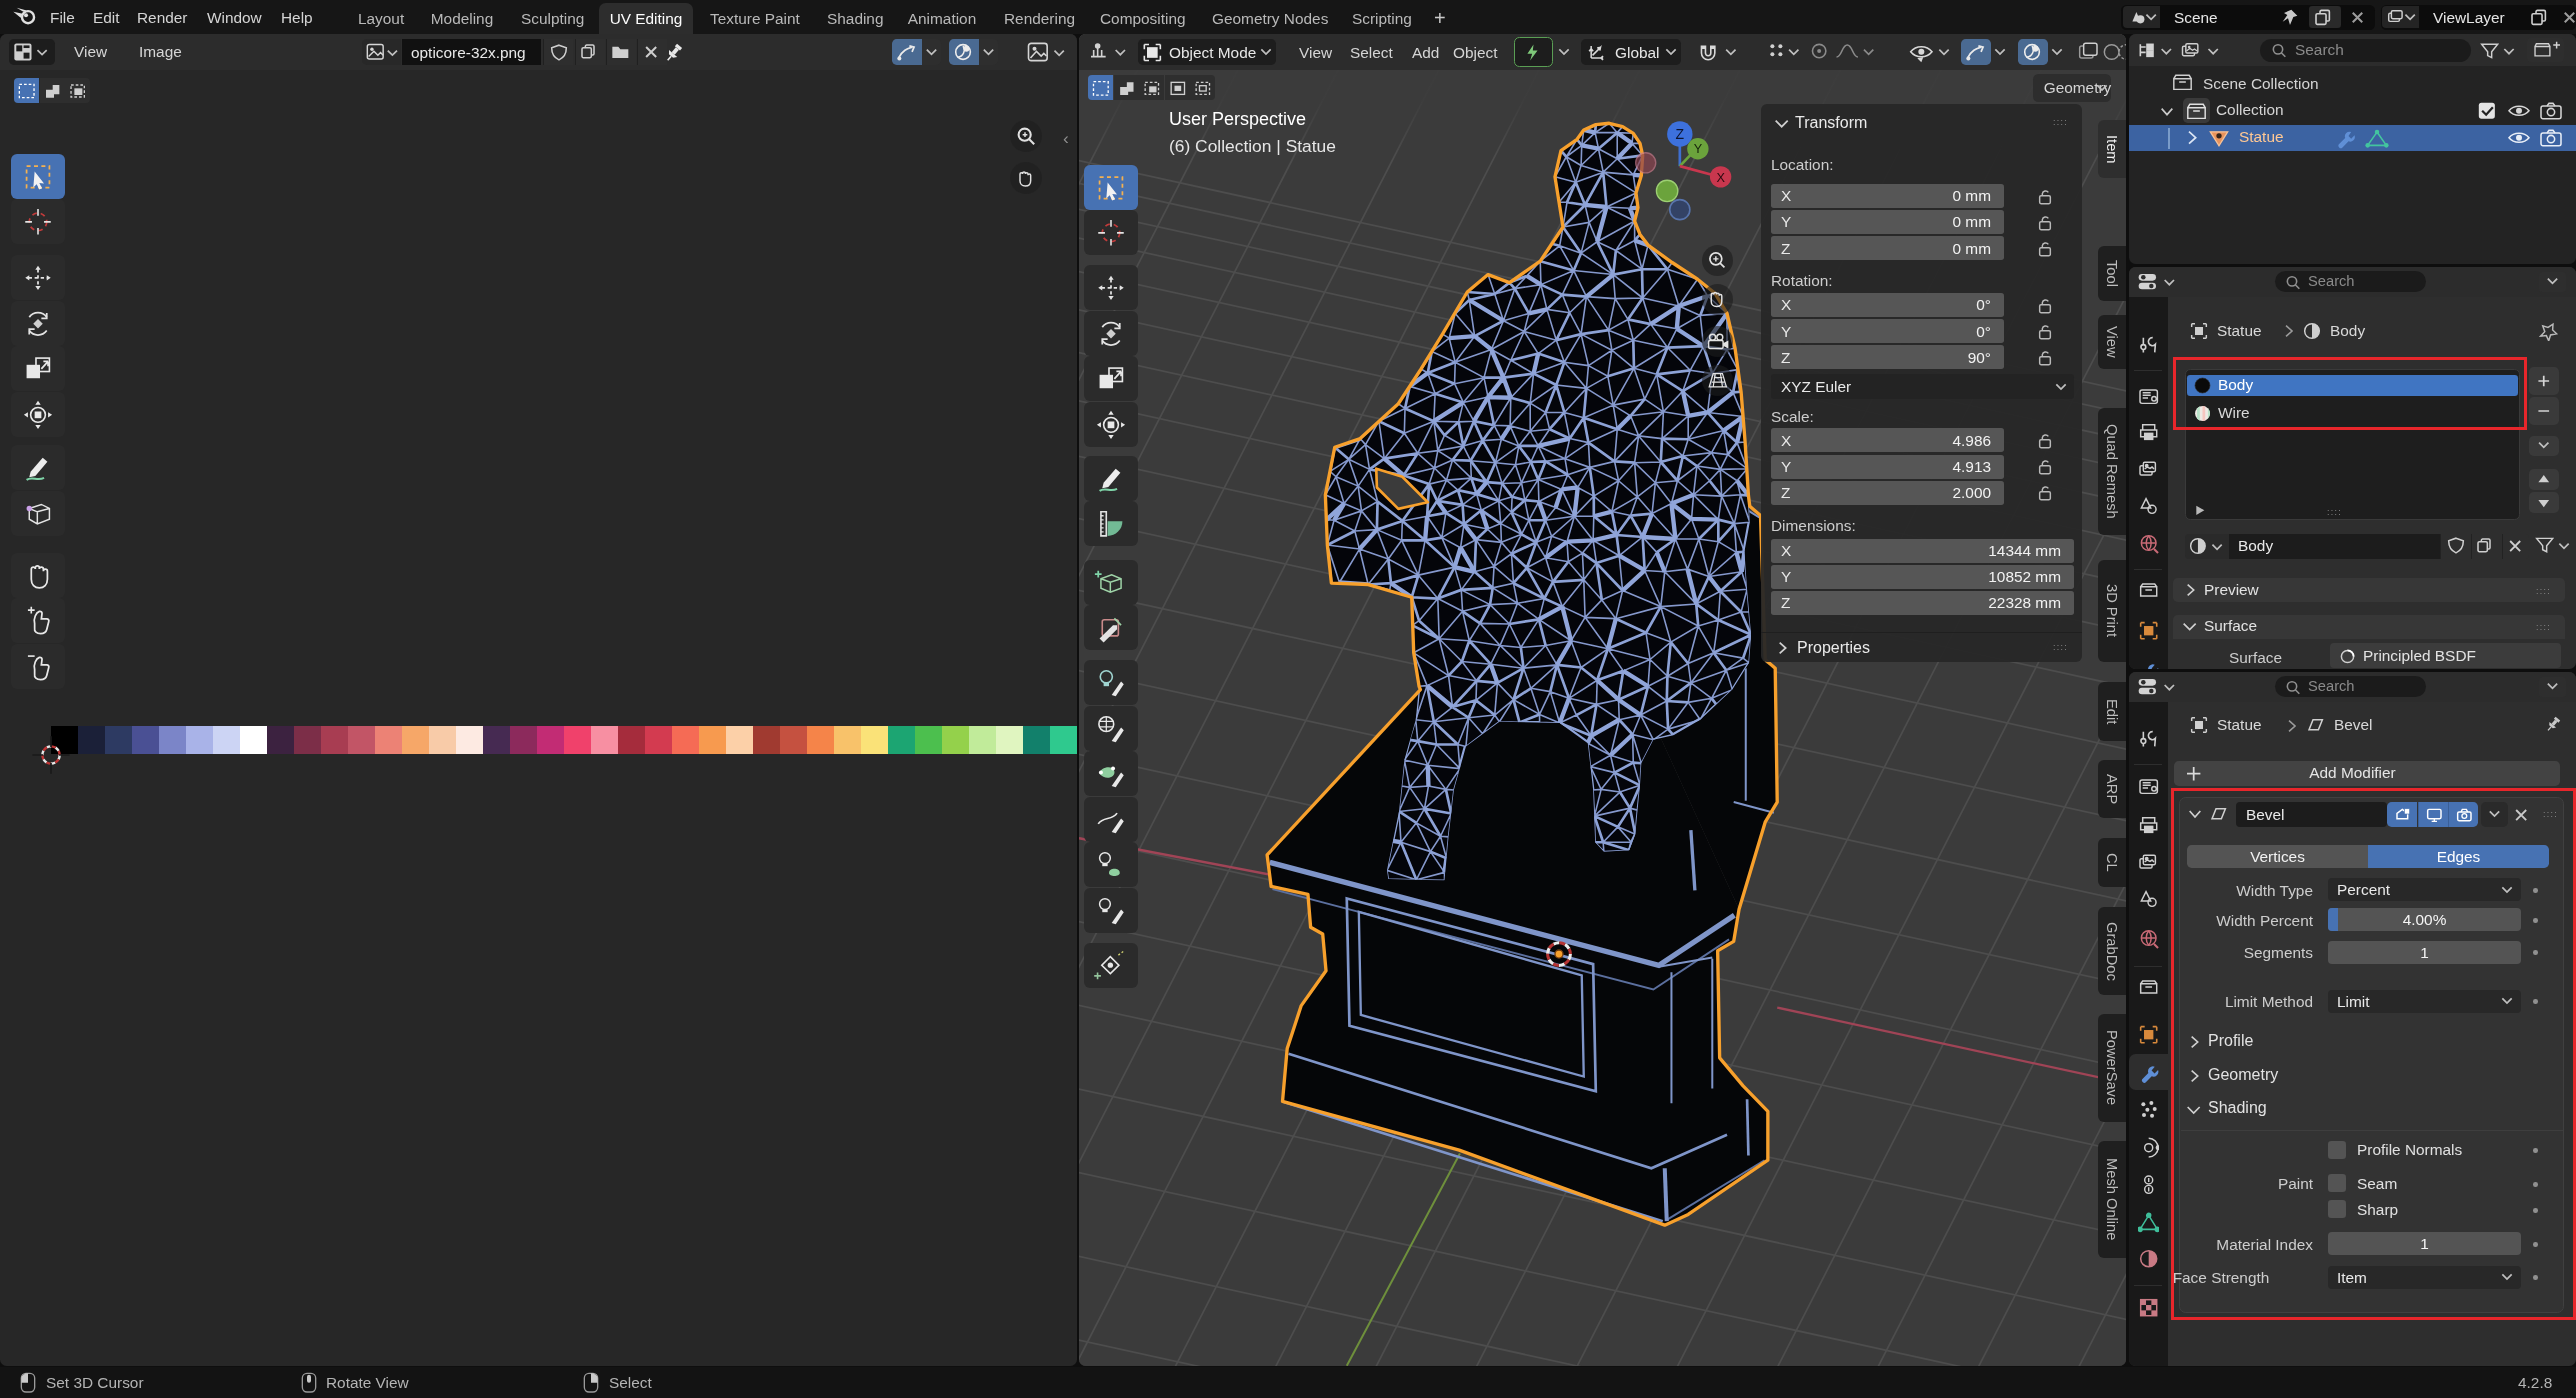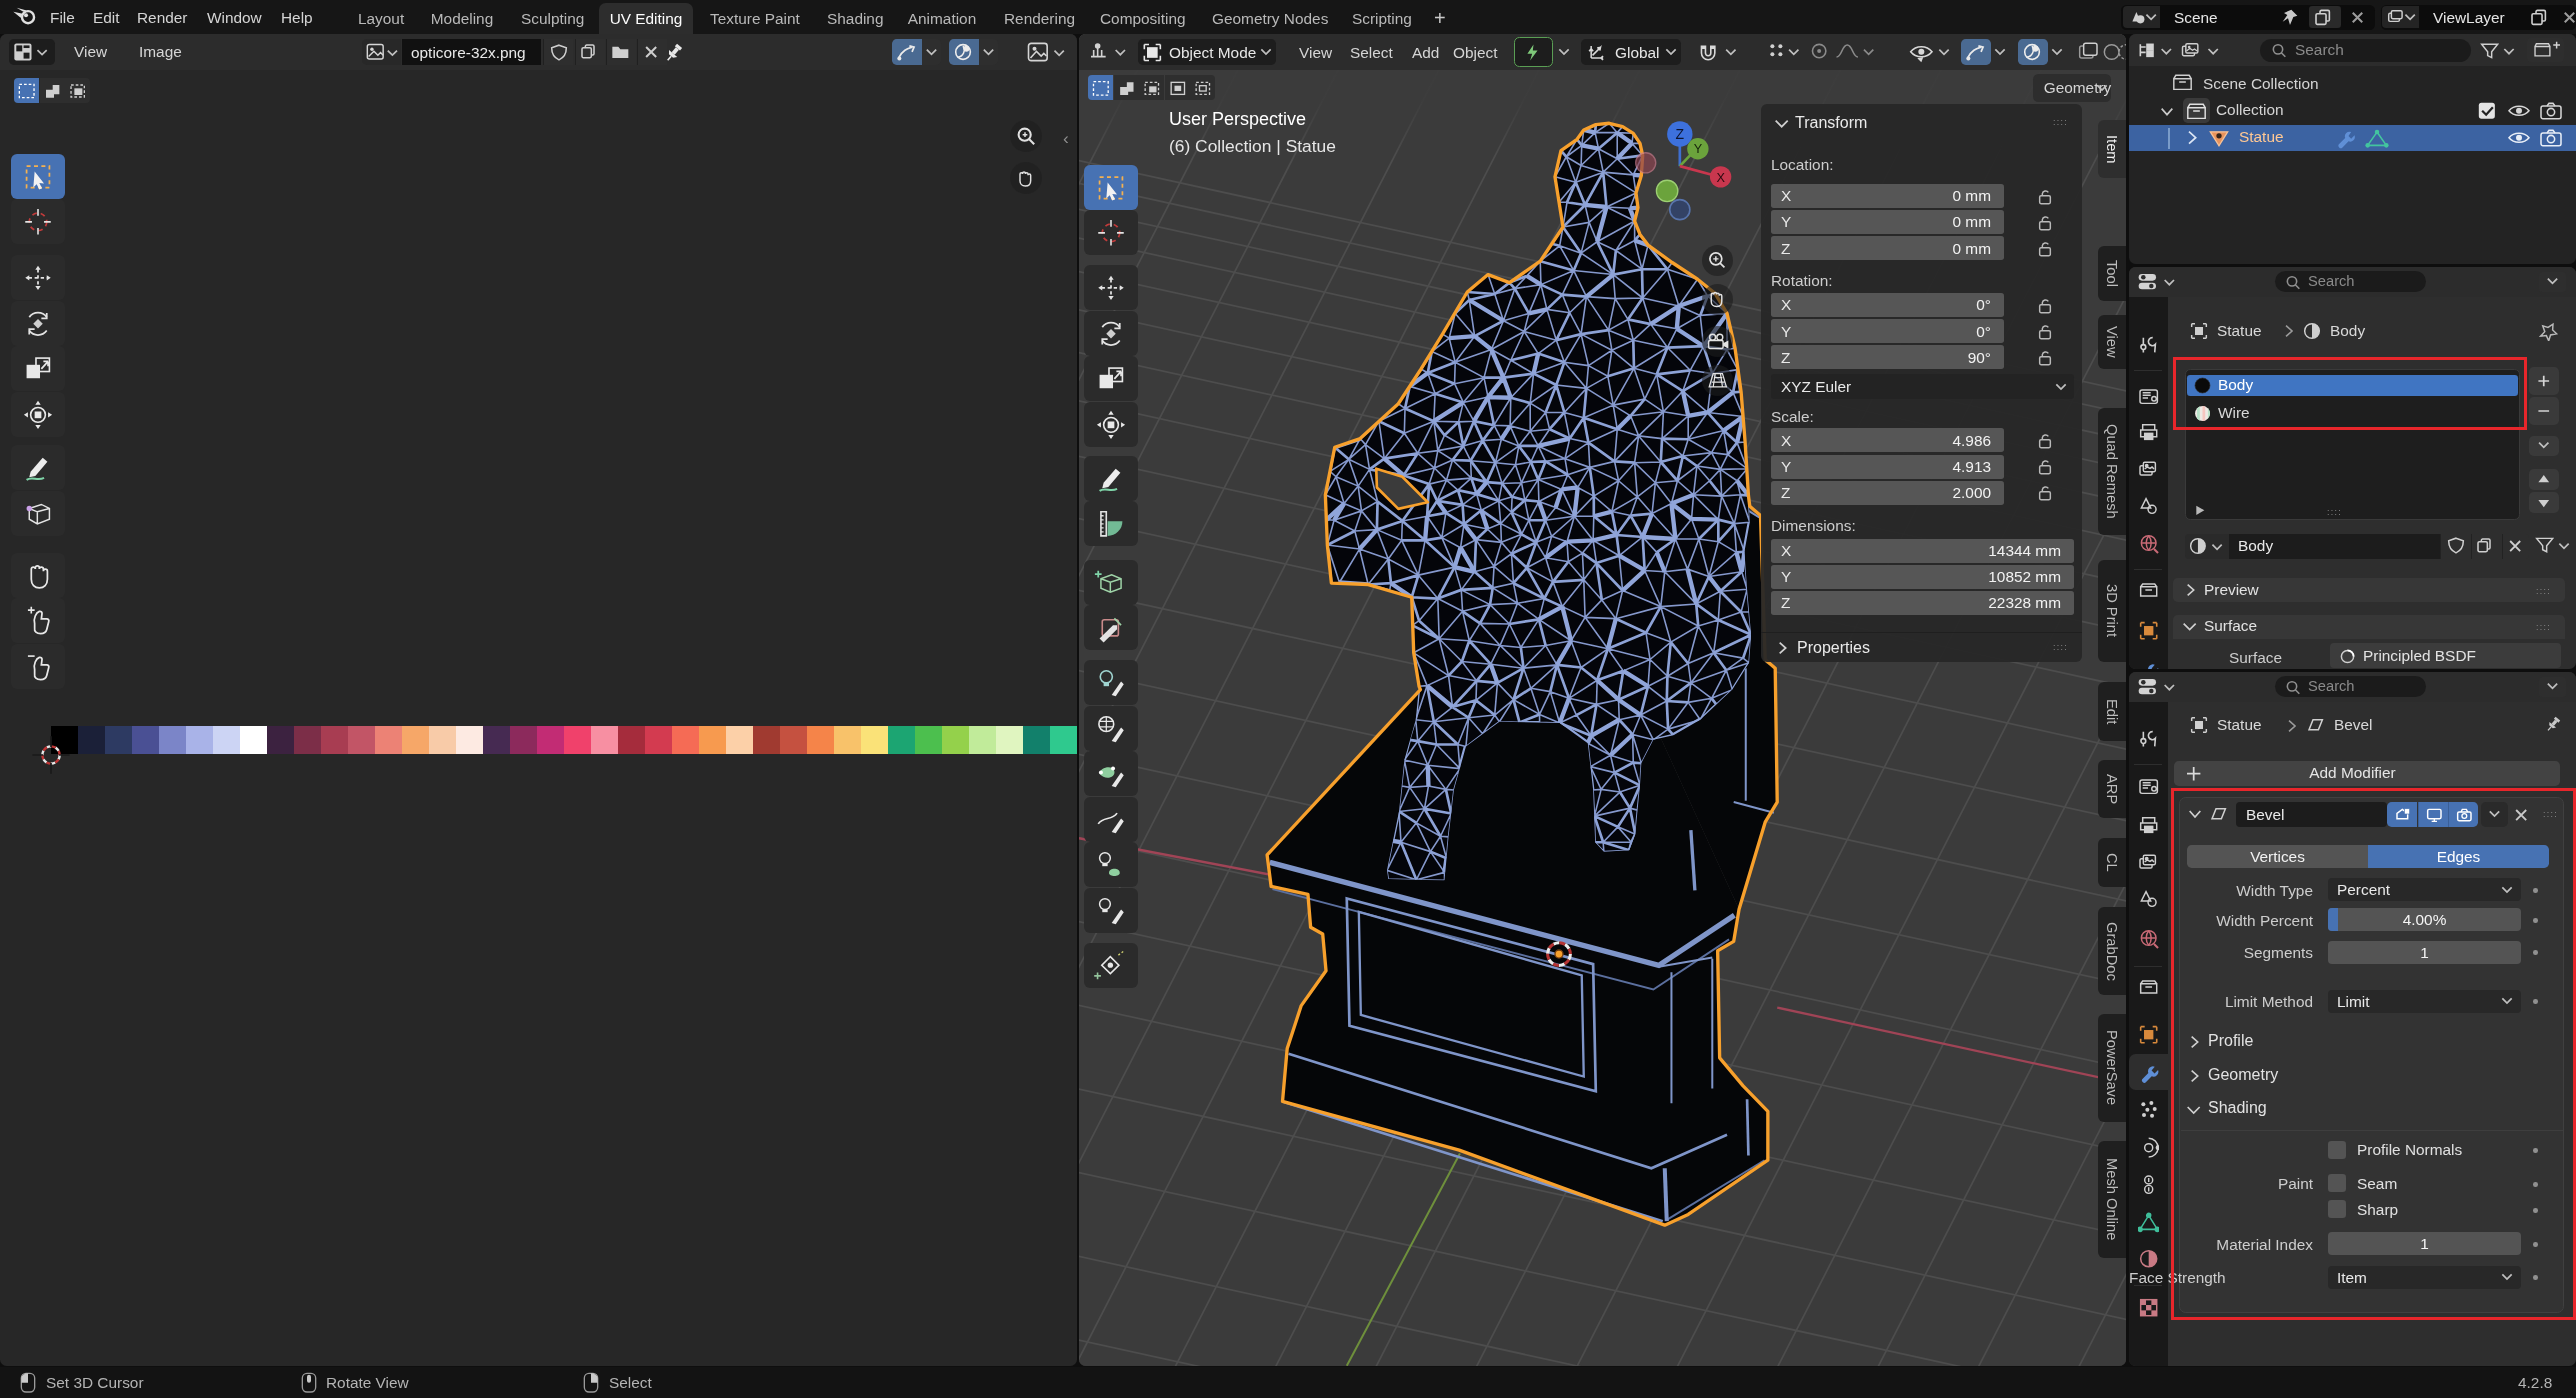--- a/index.html
+++ b/index.html
@@ -1244,21 +1244,21 @@
       <div class="abs" style="left:228px;top:503px;font-size:15.4px;color:#e0e0e0">Seam</div>
       <div class="dot" style="left:404px;top:510px"></div>
       <div class="abs" style="left:199px;top:528px;width:18px;height:18px;background:#545454;border-radius:3.3px"></div>
       <div class="abs" style="left:228px;top:529px;font-size:15.4px;color:#e0e0e0">Sharp</div>
       <div class="dot" style="left:404px;top:536px"></div>
       <div class="abs" style="left:0;top:564px;width:184px;text-align:right;font-size:15.4px;color:#cdcdcd">Material Index</div>
       <div class="abs" style="left:199px;top:560px;width:193px;height:23.4px;background:#545454;border-radius:4px;overflow:hidden">
         <div style="position:absolute;left:0;top:2.7px;width:193px;text-align:center;font-size:15.4px;color:#f5f5f5">1</div>
       </div>
       <div class="dot" style="left:404px;top:570px"></div>
-      <div class="abs" style="left:0;top:597px;width:184px;text-align:left;font-size:15.4px;color:#cdcdcd">Face Strength</div>
+      <div class="abs" style="left:0;top:597px;width:184px;text-align:center;font-size:15.4px;color:#cdcdcd">Face Strength</div>
       <div class="abs" style="left:199px;top:594px;width:193px;height:23.4px;background:#282828;border-radius:4px"></div>
       <div class="abs" style="left:208px;top:597px;font-size:15.4px;color:#e9e9e9">Item</div>
       <div class="abs" style="left:370px;top:599px"><svg width="16" height="13.4" viewBox="0 0 24 20" style="">
           <path d="M5.0 5.0L12 12.0L19.0 5.0" stroke="#bfbfbf" stroke-width="2.6" fill="none"></path>
         </svg></div>
       <div class="dot" style="left:404px;top:603px"></div>
     </div>
     <div class="abs" style="left:0;top:1367px;width:2576px;height:31px;background:#131313"></div>
     <div class="abs" style="left:20px;top:1372px"><svg width="16" height="21.4" viewBox="0 0 24 32" style="">
         <rect x="2" y="2" width="20" height="28" rx="7" stroke="#9a9a9a" stroke-width="2" fill="none"></rect>

